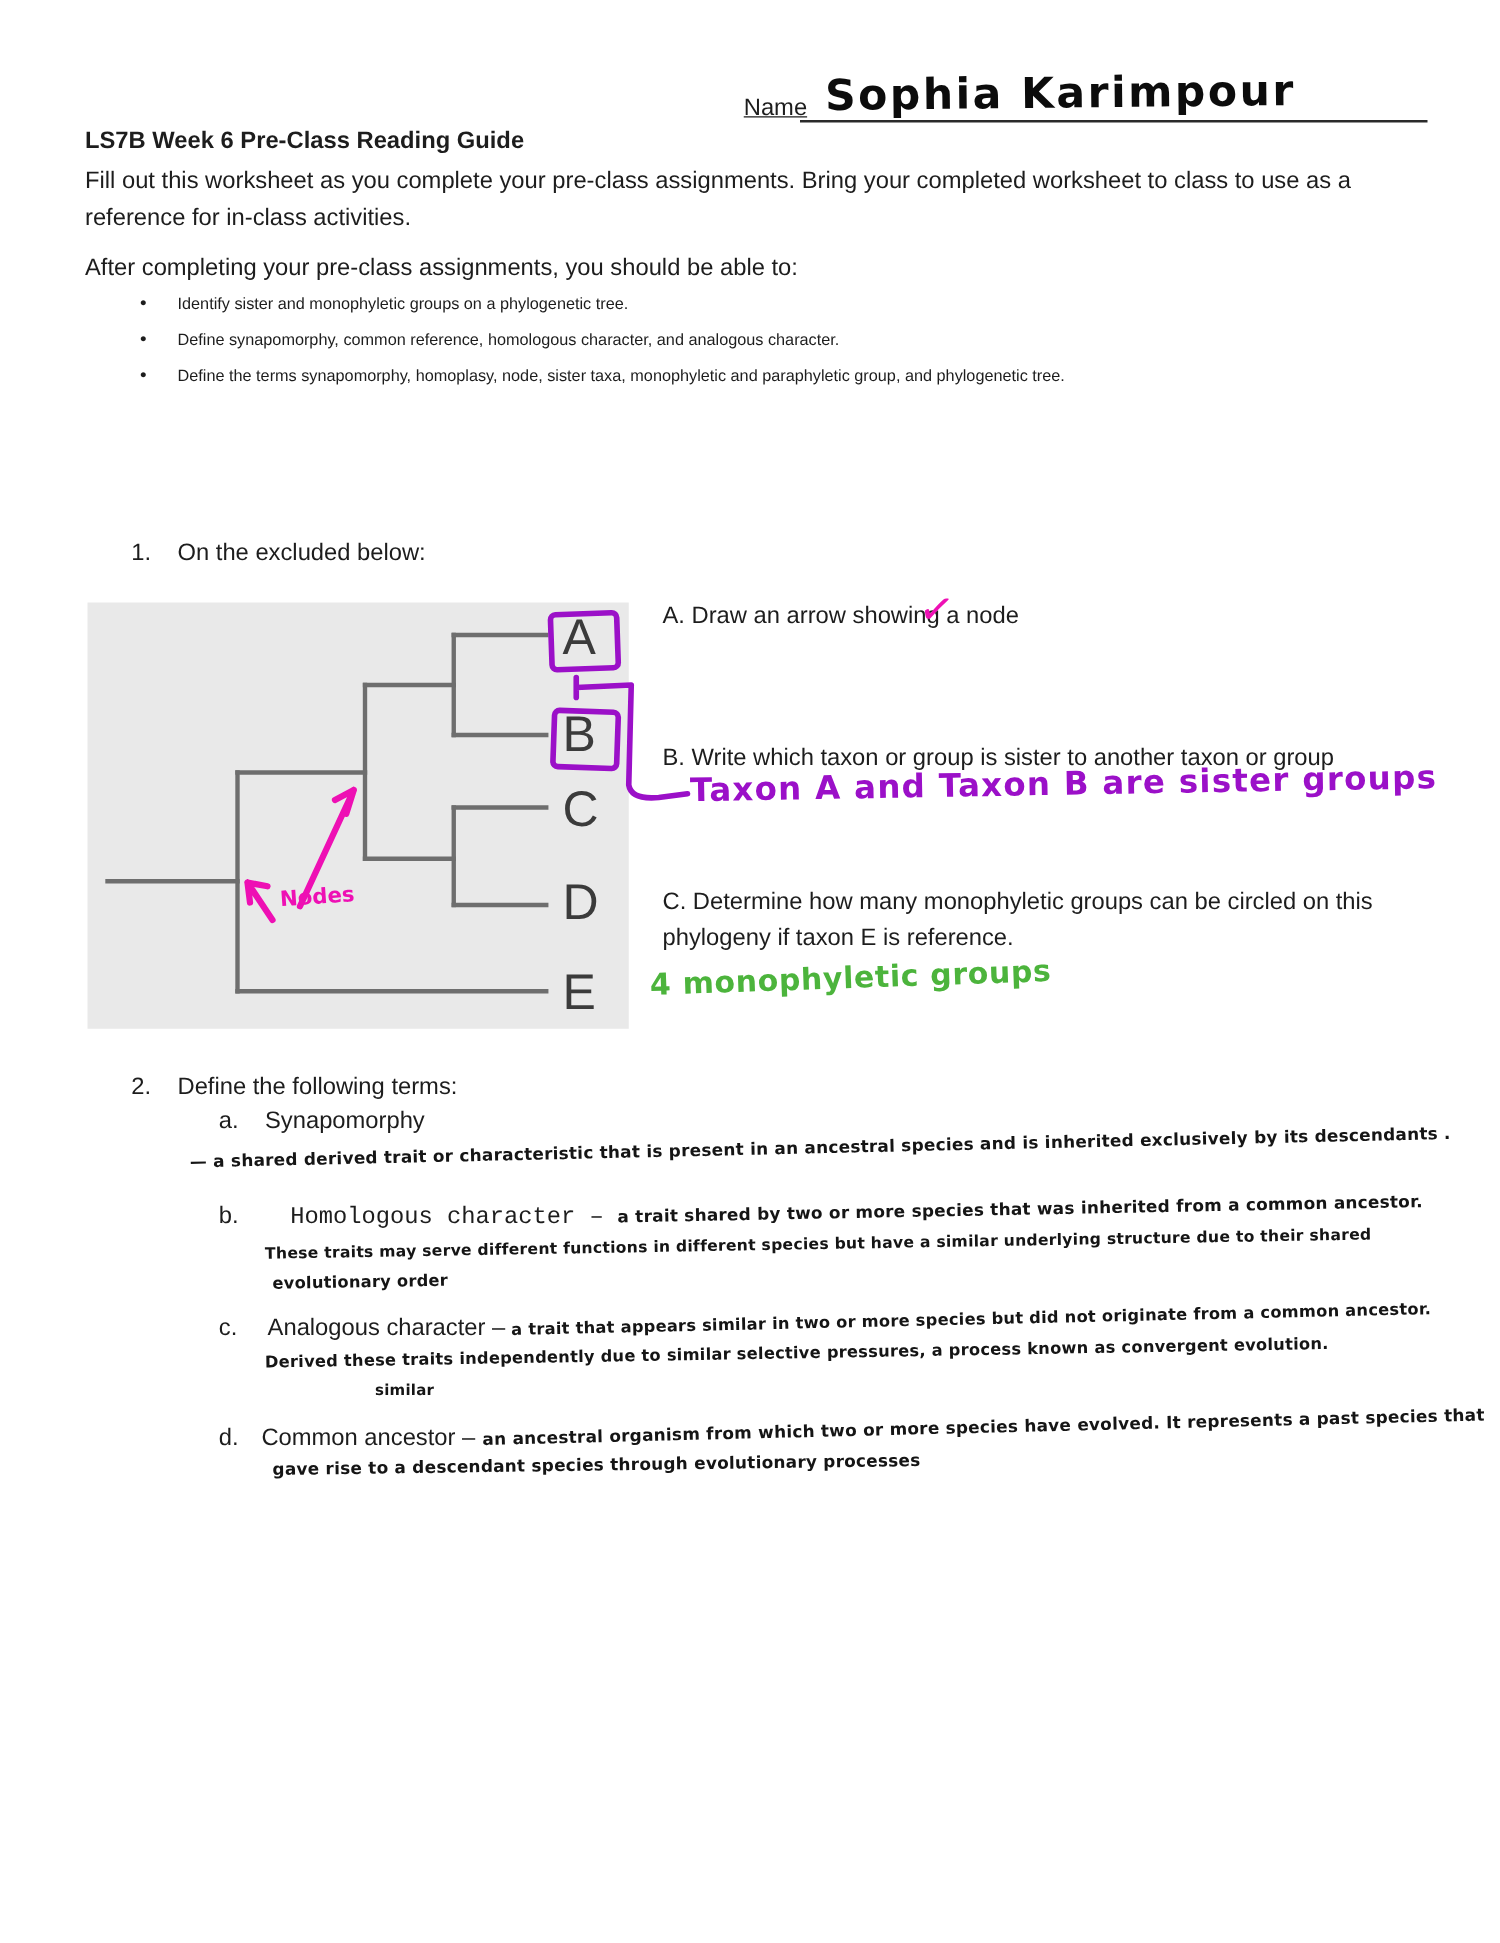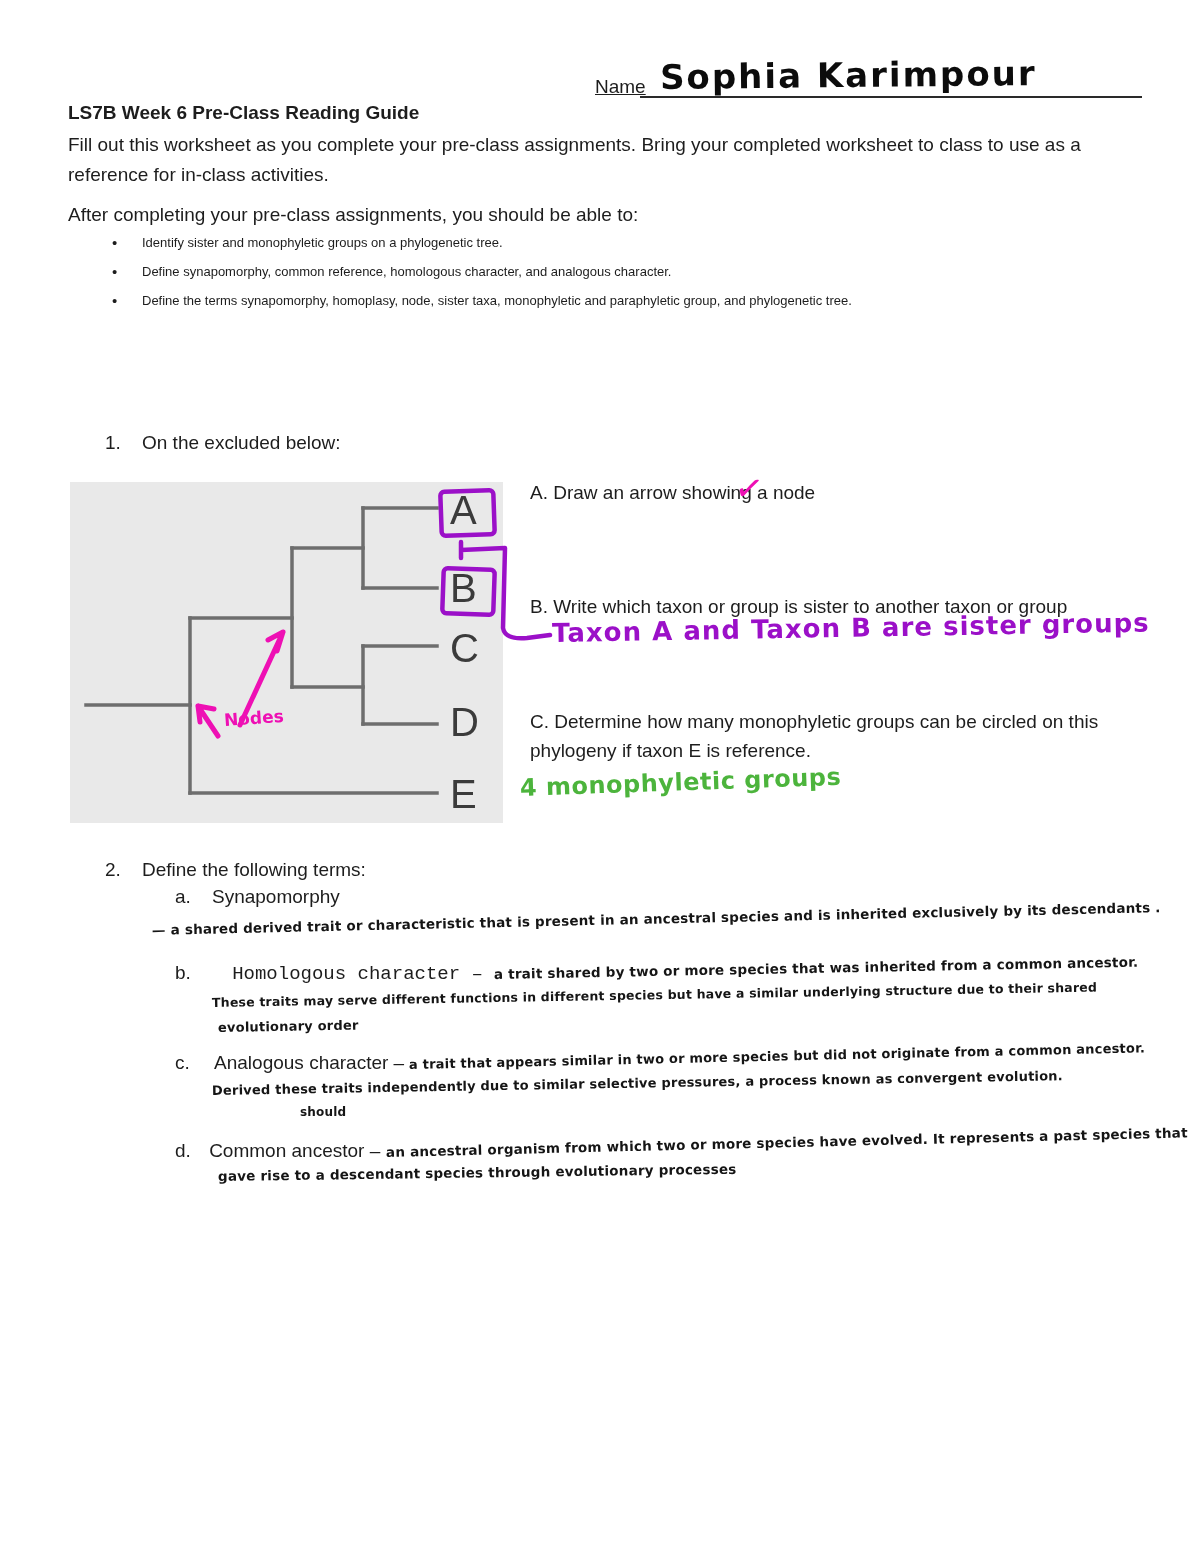--- a/index.html
+++ b/index.html
@@ -150,20 +150,20 @@
 </div>
 <span class="abs pencil" style="left:212px;top:995px;font-size:12.5px;transform:rotate(-1deg);">These traits may serve different functions in different species but have a similar underlying structure due to their shared</span>
 <span class="abs pencil" style="left:218px;top:1020px;font-size:13px;transform:rotate(-1deg);">evolutionary order</span>
 
 <div class="abs term-row" style="left:175px;top:1052px;">
   <span>c.</span>
   <span style="margin-left:19px;">Analogous character – </span>
   <span class="pencil inline-pencil" style="font-size:13px;transform:rotate(-1.3deg);">a trait that appears similar in two or more species but did not originate from a common ancestor.</span>
 </div>
 <span class="abs pencil" style="left:212px;top:1083px;font-size:13px;transform:rotate(-1deg);">Derived these traits independently due to similar selective pressures, a process known as convergent evolution.</span>
-<span class="abs pencil" style="left:300px;top:1105px;font-size:12px;">should</span>
+<span class="abs pencil" style="left:300px;top:1105px;font-size:12px;">similar</span>
 
 <div class="abs term-row" style="left:175px;top:1140px;">
   <span>d.</span>
   <span style="margin-left:13px;">Common ancestor – </span>
   <span class="pencil inline-pencil" style="transform:rotate(-1.4deg);">an ancestral organism from which two or more species have evolved. It represents a past species that</span>
 </div>
 <span class="abs pencil" style="left:218px;top:1168px;font-size:13.5px;transform:rotate(-.8deg);">gave rise to a descendant species through evolutionary processes</span>
 
 </body></html>

